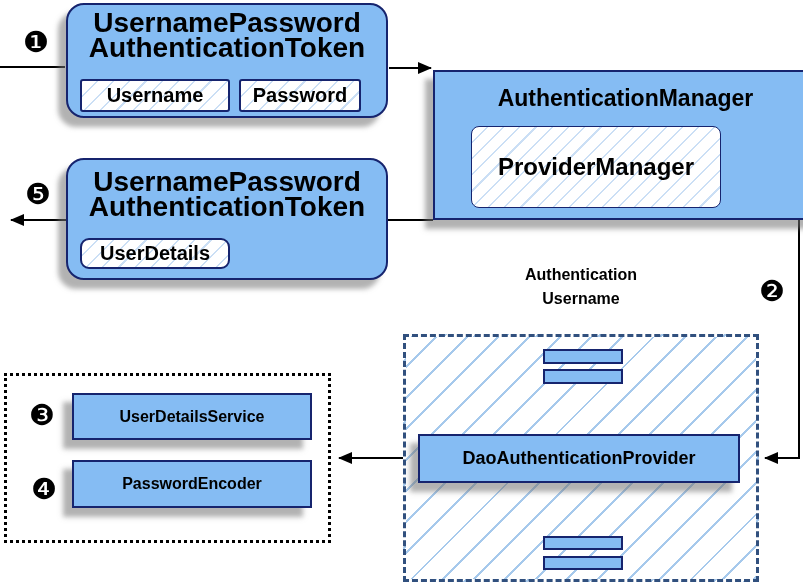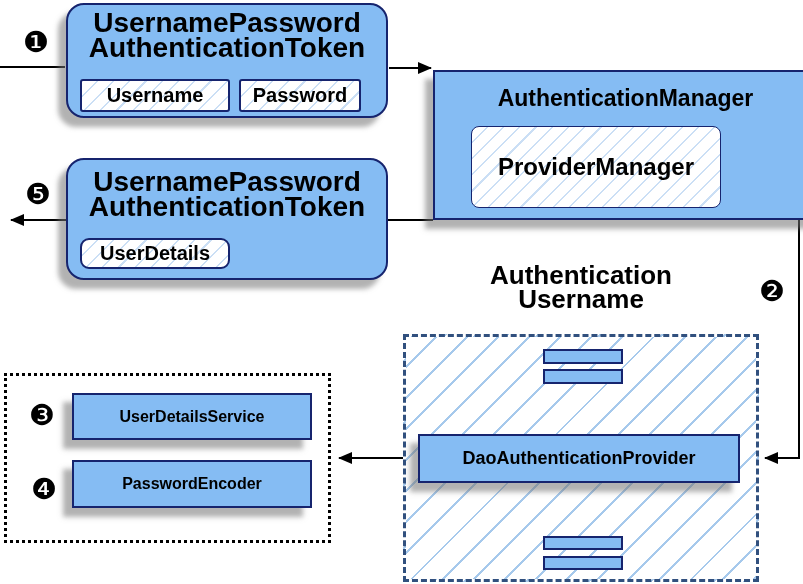--- a/index.html
+++ b/index.html
@@ -34,21 +34,21 @@
 
   
   .providers-box {
     position:absolute; left:403px; top:334px; width:356px; height:248px;
     border:3px dashed #31507E;
     background-color:#fff;
     background-image:repeating-linear-gradient(135deg, rgba(255,255,255,0) 0 20px, #A6C9EC 20px 22px);
   }
   .providers-label {
     position:absolute; left:403px; top:263px; width:356px;
-    text-align:center; font-weight:bold; font-size:26px; line-height:24px; color:#000;
+    text-align:center; font-weight:bold; font-size:16px; line-height:24px; color:#000;
   }
 
   .mini-rect {
     position:absolute; width:80px; height:15px;
     background:#85BCF3; border:2px solid #16246E;
   }
 
   
   .services-box {
     position:absolute; left:4px; top:373px; width:327px; height:170px;

